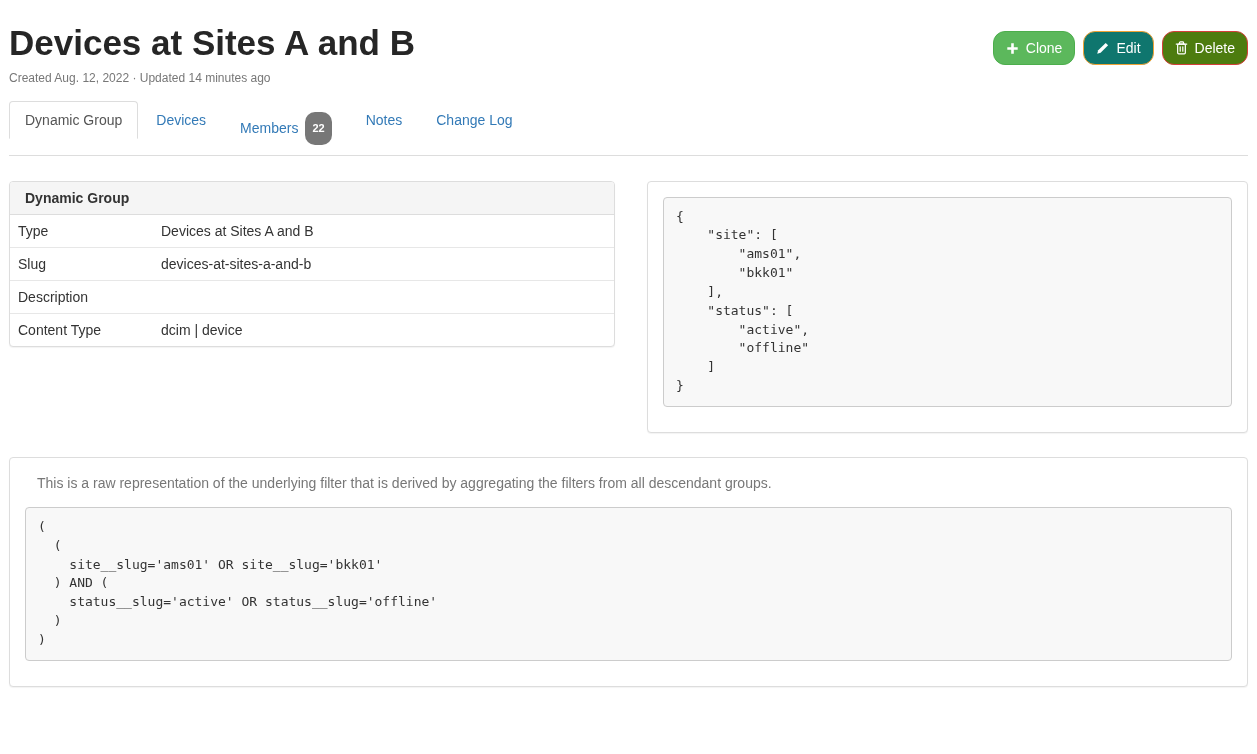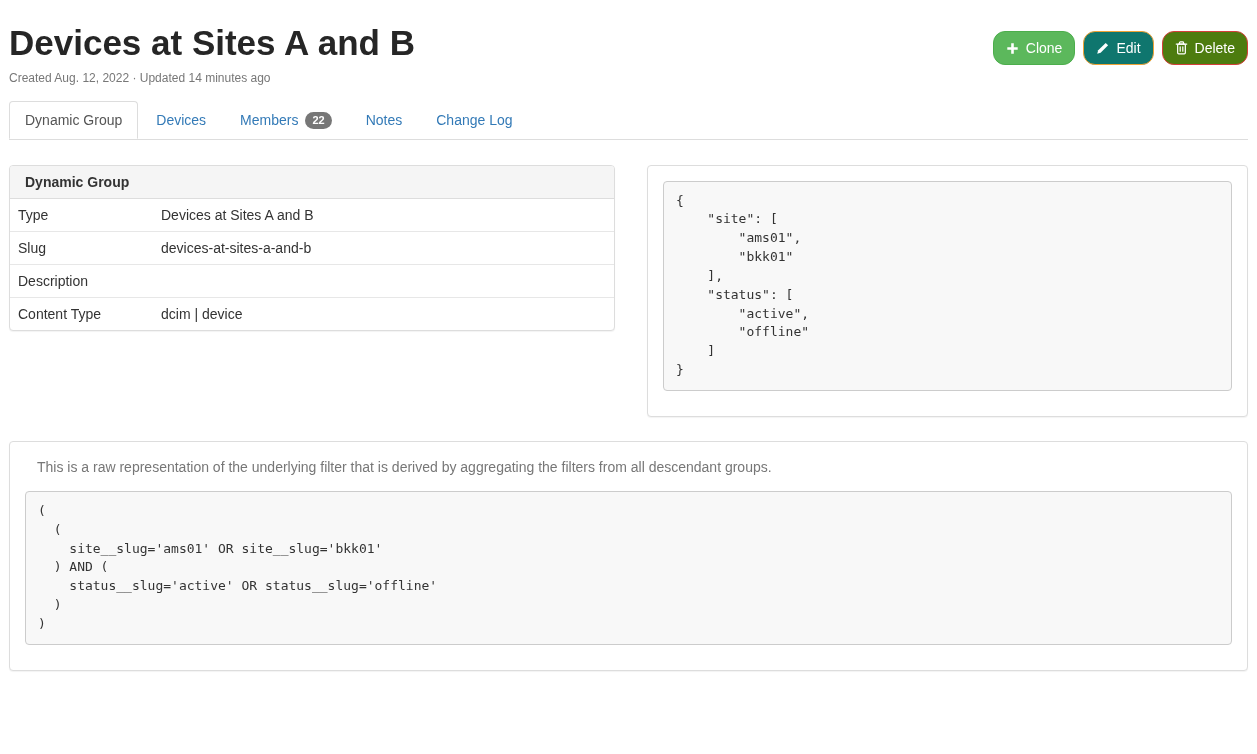--- a/index.html
+++ b/index.html
@@ -39,21 +39,21 @@
     display: inline-flex; align-items: center; gap: 7px;
     padding: 10px 15px; font-size: 14px; color: #337ab7;
     text-decoration: none; cursor: pointer;
     border: 1px solid transparent; border-radius: 4px 4px 0 0;
   }
   ul.nav-tabs li.active a {
     color: #555; background: #fff;
     border-color: #ddd #ddd transparent #ddd;
   }
   .badge {
-    display: inline-block; min-width: 10px; padding: 3px 7px;
+    display: inline-block; min-width: 10px; padding: 11px 7px;
     font-size: 11px; font-weight: 700; color: #fff; background: #777;
     border-radius: 10px; line-height: 1; text-align: center;
   }
 
   
   .row { display: flex; gap: 32px; align-items: flex-start; }
   .col-left { width: 606px; flex: none; }
   .col-right { flex: 1; }
 
   

